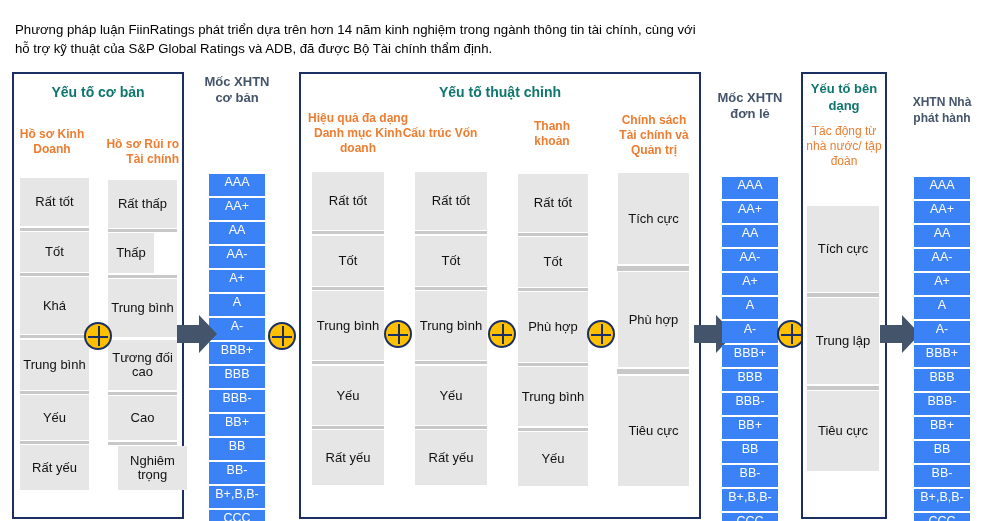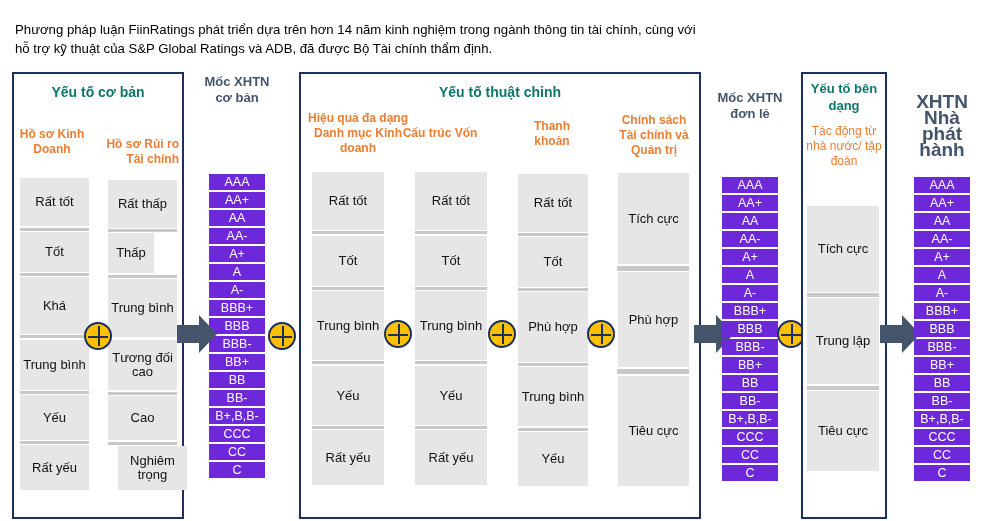--- a/index.html
+++ b/index.html
@@ -5,21 +5,21 @@
   html, body { margin:0; padding:0; background:#ffffff; }
   body { width:995px; height:521px; position:relative; overflow:hidden; font-family:"Liberation Sans", sans-serif; color:#222; }
   .intro { position:absolute; left:15px; top:20px; width:820px; font-size:13.2px; line-height:19px; color:#000000; }
   .frame { position:absolute; border:2px solid #1b2f63; box-sizing:border-box; background:#fff; }
   .h-title { position:absolute; text-align:center; color:#0f766e; font-weight:bold; font-size:14px; line-height:17px; }
   .h-sub { position:absolute; text-align:center; color:#ed7d31; font-weight:bold; font-size:12px; line-height:15px; }
   .col-title { position:absolute; text-align:center; color:#44546a; font-weight:bold; font-size:13px; line-height:16px; }
   .cell { position:absolute; background:#e6e6e6; display:flex; align-items:center; justify-content:center; text-align:center; font-size:13px; line-height:14px; color:#111; box-sizing:border-box; }
   .sep { position:absolute; background:#c8c8c8; height:3px; }
   .rating-col { position:absolute; width:56px; }
-  .rating { height:16px; margin-bottom:2px; background:#6d28d9; color:#fff; font-size:12.5px; line-height:17px; text-align:center; }
+  .rating { height:22px; margin-bottom:2px; background:#3b82f6; color:#fff; font-size:12.5px; line-height:17px; text-align:center; }
   .plus { position:absolute; width:28px; height:28px; border-radius:50%; background:#ffc000; border:2px solid #1b2f63; box-sizing:border-box; }
   .plus::before { content:""; position:absolute; left:12px; top:2px; width:2px; height:20px; background:#1b2f63; }
   .plus::after { content:""; position:absolute; top:12px; left:2px; height:2px; width:20px; background:#1b2f63; }
   .arrow { position:absolute; width:40px; height:38px; }
 </style>
 </head>
 <body>
 
 <div class="intro">
   <div>Phương pháp luận FiinRatings phát triển dựa trên hơn 14 năm kinh nghiệm trong ngành thông tin tài chính, cùng với</div>
@@ -158,21 +158,21 @@
 <div class="h-sub" style="left:803px; top:124px; width:82px; font-weight:normal; color:#ed7d31;">Tác động từ nhà nước/ tập đoàn</div>
 <div class="cell" style="left:807px; top:206px; width:72px; height:86px;">Tích cực</div>
 <div class="sep" style="left:807px; top:293px; width:72px; height:4px;"></div>
 <div class="cell" style="left:807px; top:298px; width:72px; height:86px;">Trung lập</div>
 <div class="sep" style="left:807px; top:386px; width:72px; height:4px;"></div>
 <div class="cell" style="left:807px; top:391px; width:72px; height:80px;">Tiêu cực</div>
 
 <svg class="arrow" style="left:880px; top:315px;" viewBox="0 0 40 38">
     <polygon points="0,10 22,10 22,0 40,19 22,38 22,28 0,28" fill="#44546a"></polygon>
   </svg>
-<div class="col-title" style="left:905px; top:94px; width:74px; font-size:19px;">XHTN Nhà phát hành</div>
+<div class="col-title" style="left:905px; top:94px; width:74px; font-size:12px;">XHTN Nhà phát hành</div>
 <div class="rating-col" style="left:914px; top:177px;">
   <div class="rating">AAA</div>
   <div class="rating">AA+</div>
   <div class="rating">AA</div>
   <div class="rating">AA-</div>
   <div class="rating">A+</div>
   <div class="rating">A</div>
   <div class="rating">A-</div>
   <div class="rating">BBB+</div>
   <div class="rating">BBB</div>

